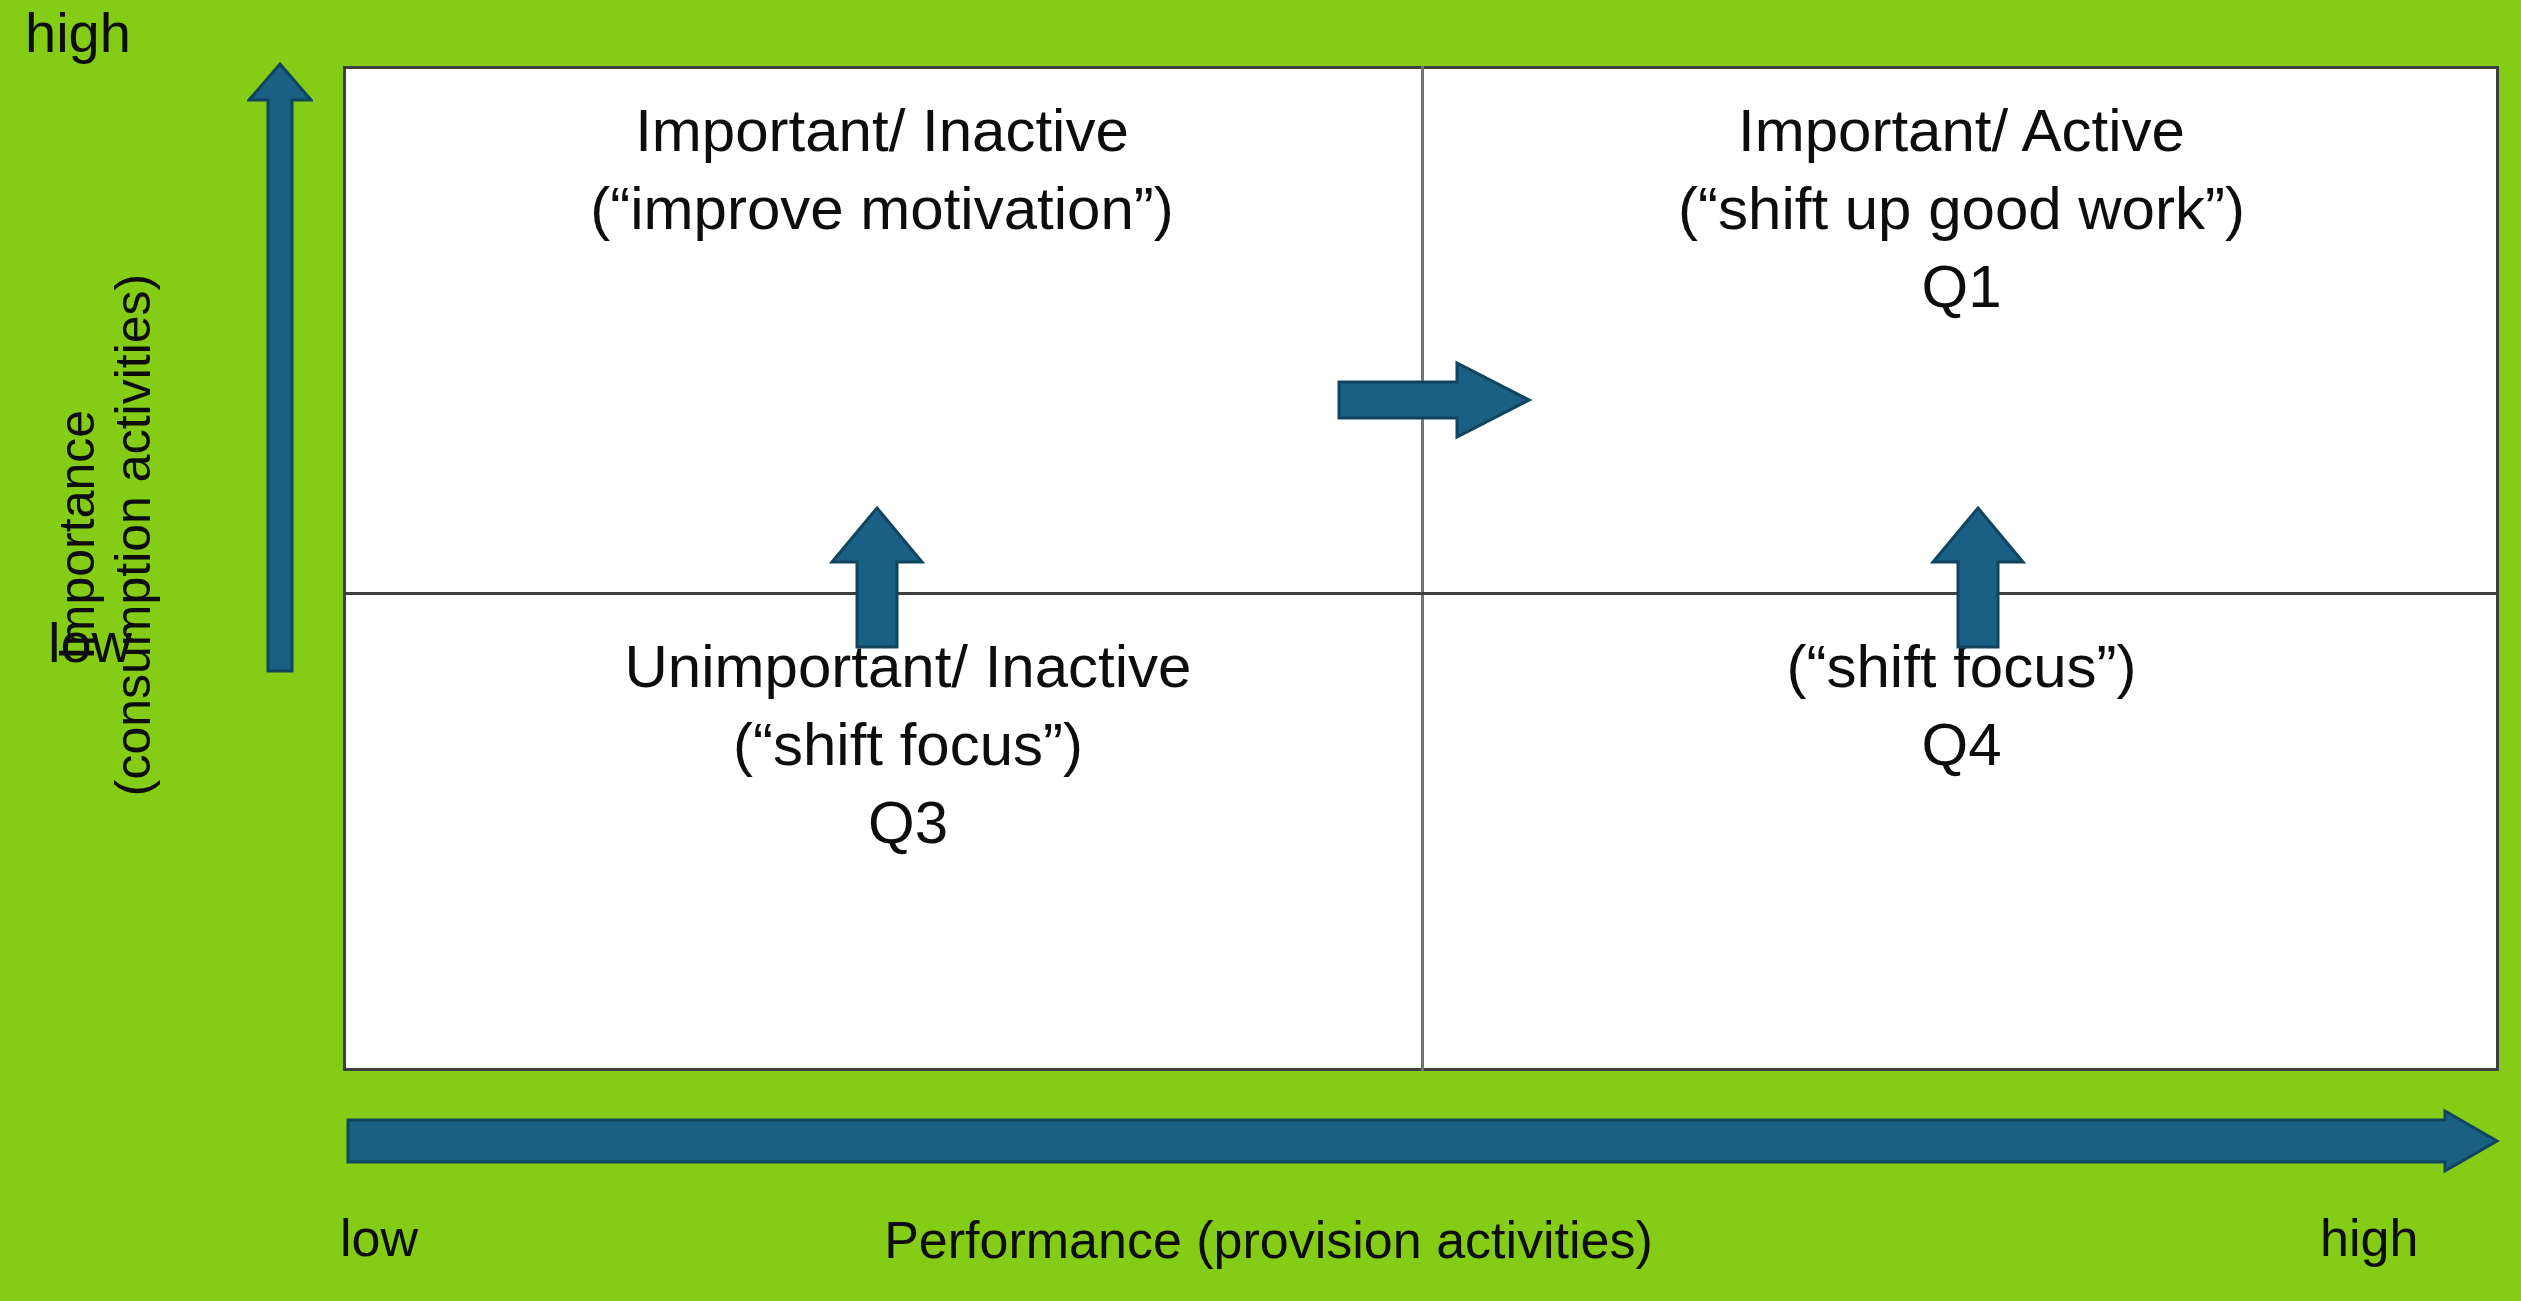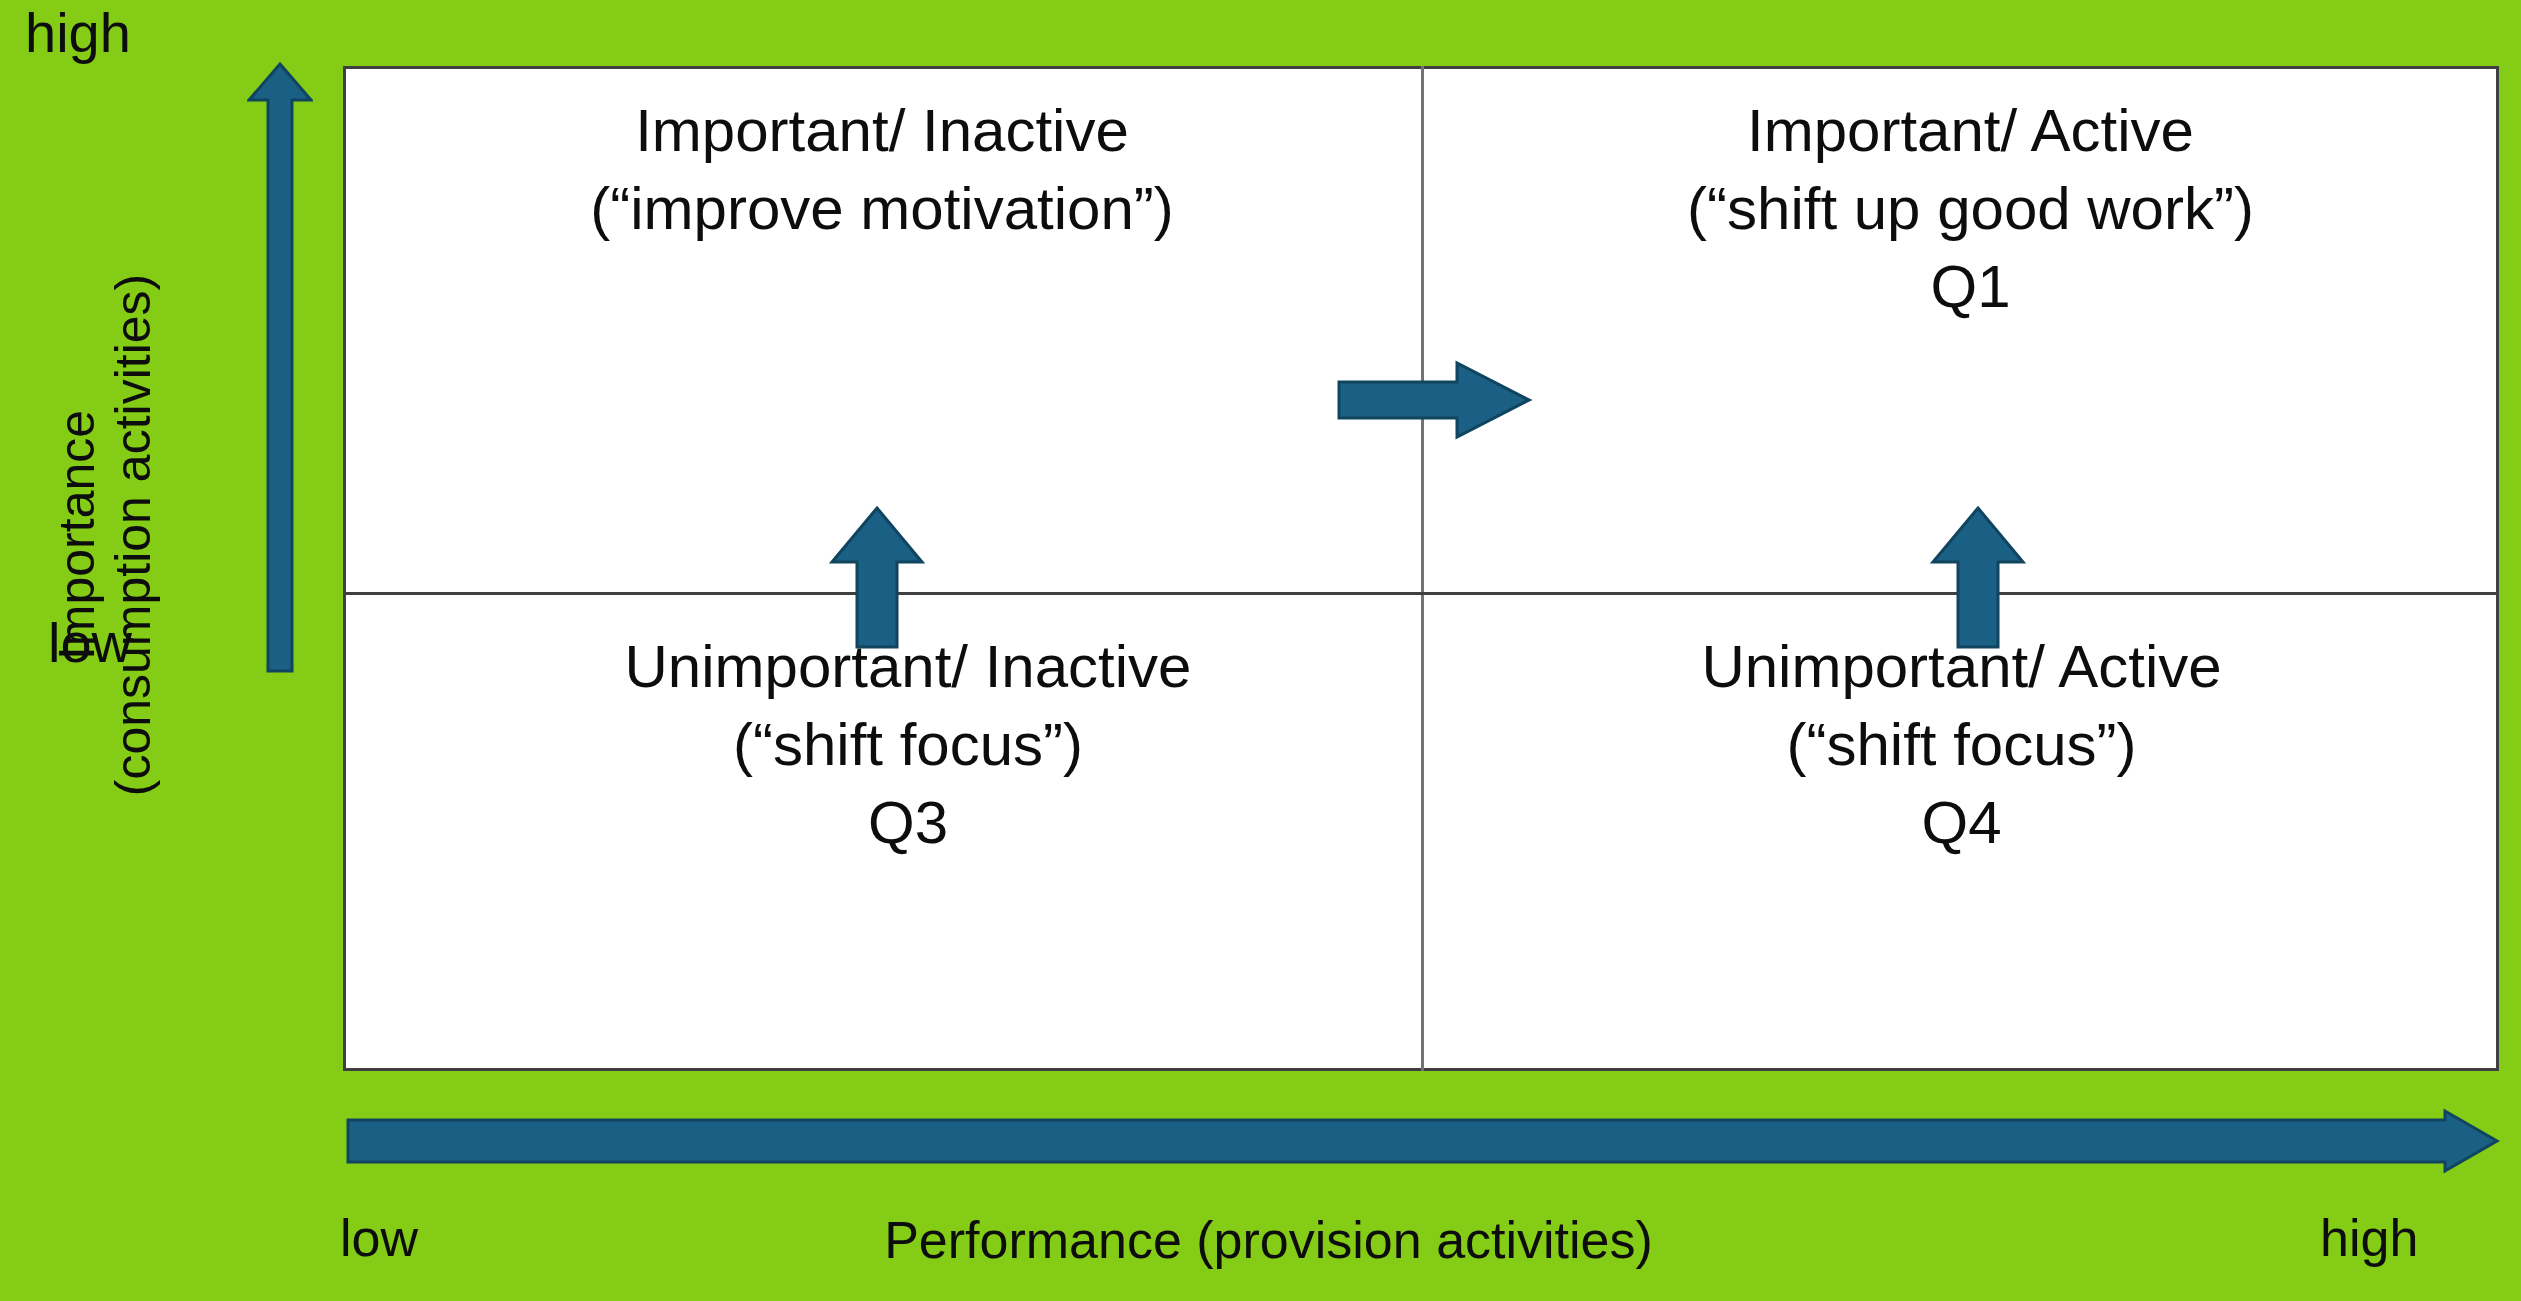--- a/index.html
+++ b/index.html
@@ -96,21 +96,21 @@
     text-align: center;
     color: #0d0d0d;
     line-height: 1.30;
     white-space: nowrap;
   }
   .quad .l1, .quad .l2, .quad .l3 {
     display: block;
     font-size: 60px;
   }
   .q2 { left: 343px; width: 1078px; top: 92px; }
-  .q1 { left: 1424px; width: 1075px; top: 92px; padding-left: 9px; }
+  .q1 { left: 1424px; width: 1075px; top: 92px; }
   .q3 { left: 343px; width: 1078px; top: 628px; padding-left: 26px; }
   .q4 { left: 1424px; width: 1075px; top: 628px; }
 
   
   .arrow-right {
     position: absolute;
     left: 1337px;
     top: 360px;
     width: 195px;
     height: 80px;
@@ -188,21 +188,20 @@
     <span class="l3">Q1</span>
   </div>
 
   <div class="quad q3">
     <span class="l1">Unimportant/ Inactive</span>
     <span class="l2">(“shift focus”)</span>
     <span class="l3">Q3</span>
   </div>
 
   <div class="quad q4">
-    <span class="l1">Unimportant/ Active</span>
     <span class="l2">(“shift focus”)</span>
     <span class="l3">Q4</span>
   </div>
 
   <div class="arrow-right">
     <svg viewBox="0 0 195 80" preserveAspectRatio="none">
       <polygon points="2,22 120,22 120,3 192,40 120,77 120,58 2,58" fill="#1a6085" stroke="#10445f" stroke-width="3" stroke-linejoin="miter"></polygon>
     </svg>
   </div>
 

